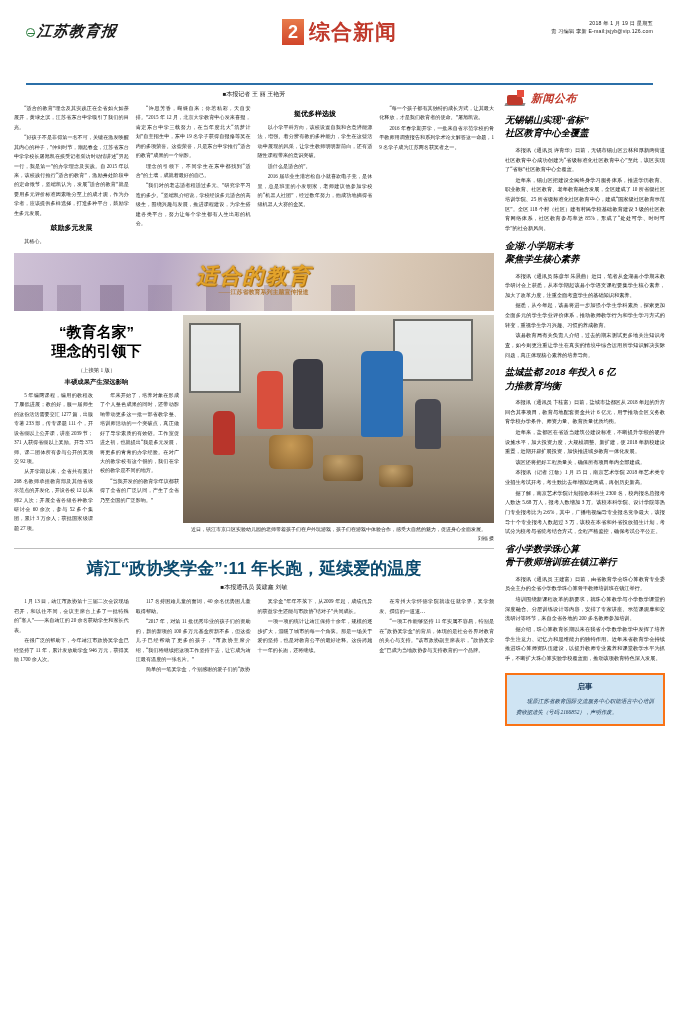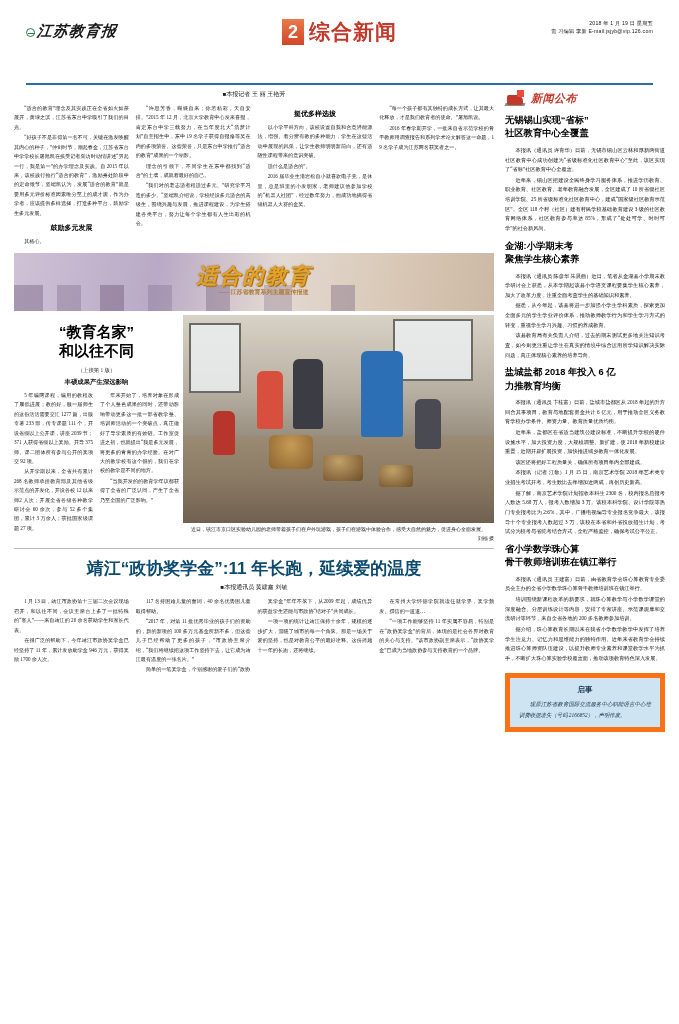--- a/index.html
+++ b/index.html
@@ -136,26 +136,26 @@
 
   
   .side-brand{display:flex;align-items:center;gap:4px;margin-bottom:7px;}
   .mailbox{width:22px;height:17px;position:relative;flex:0 0 auto;}
   .mailbox .box{position:absolute;left:2px;top:5px;width:16px;height:10px;background:#c0392b;border-radius:2px 6px 2px 2px;}
   .mailbox .flag{position:absolute;left:12px;top:0px;width:7px;height:7px;background:#e74c3c;}
   .mailbox .post{position:absolute;left:0px;top:13px;width:20px;height:3px;background:#8c8c8c;transform:skewX(-20deg);}
   .side-brandtxt{font-family:"Liberation Sans",sans-serif;font-weight:bold;font-size:11px;color:#c0392b;font-style:italic;letter-spacing:.5px;}
   .side-h{
     font-family:"Liberation Sans",sans-serif;font-weight:bold;font-size:9.3px;
-    line-height:1.45;color:#000;margin:6px 0 5px;
+    line-height:1.45;color:#000;margin:6px 0 5px;font-style:italic;
   }
   .side-p{font-size:5.2px;line-height:1.85;text-align:justify;text-indent:2em;margin:0 0 1px;word-break:break-all;}
 
   .notice{
-    background:#cfe4f3;border:5px solid #f97316;padding:7px 9px;margin-top:10px;
+    background:#cfe4f3;border:2px solid #f97316;padding:7px 9px;margin-top:10px;
   }
   .notice-h{text-align:center;font-weight:bold;font-size:7.5px;color:#1a3a5a;margin-bottom:4px;font-family:"Liberation Serif",serif;}
   .notice-p{font-size:5.4px;line-height:1.9;text-indent:2em;color:#12304d;text-align:justify;
     font-family:"Liberation Serif",serif;font-style:italic;word-break:break-all;}
   .hr-thin{height:1px;background:#bdbdbd;margin:7px 0;}
   .clear{clear:both;}
 </style>
 </head>
 <body>
 
@@ -213,21 +213,21 @@
       <div class="banner">
         <div class="banner-zh">适合的教育</div>
         <div class="banner-sub">——江苏省教育系列主题宣传报道</div>
       </div>
 
       <div style="display:flex;gap:4px;margin-top:4px;">
 
         <div style="width:165px;flex:0 0 165px;">
           <div class="art2-head">
             <div>“教育名家”</div>
-            <div>和以往不同</div>
+            <div>理念的引领下</div>
           </div>
           <div class="cont-note">（上接第 1 版）</div>
           <div class="art2-sub">丰硕成果产生深远影响</div>
           <div class="cols">
             <div class="col">
               <p class="ptext">5 年编两课程，编用的教程改了履低进展；教的好，服一届师生的这份活活需要交汇 1277 篇，出版专著 233 部，传专课题 111 个，开设省级以上公开课，讲座 2039 节；371 人获得省级以上奖励。开导 375 师、课二团体所有参与公开的奖项交 92 项。</p>
               <p class="ptext">从开学期以来，全省共有累计 268 名教师承担教育部及其他省级示范点的开发化，开设各校 12 以来师2 人次；开展全省各级各种教学研讨会 60 余次，参与 52 多个集团，累计 3 万余人；获批国家级课题 27 项。</p>
             </div>
             <div class="col">
               <p class="ptext">年来开始了，培养对象在形成了个人整色成果的同时，还带动影响带动更多这一批一部省教学整、培训师活动的一个突破点，真正做好了导学素质的有效链。工作室促进之初，也就提出“我是多元发展，将更多的青青的办学经验。在对广大的教学校有这个很的，我们在学校的教学是不同的地方。</p>

